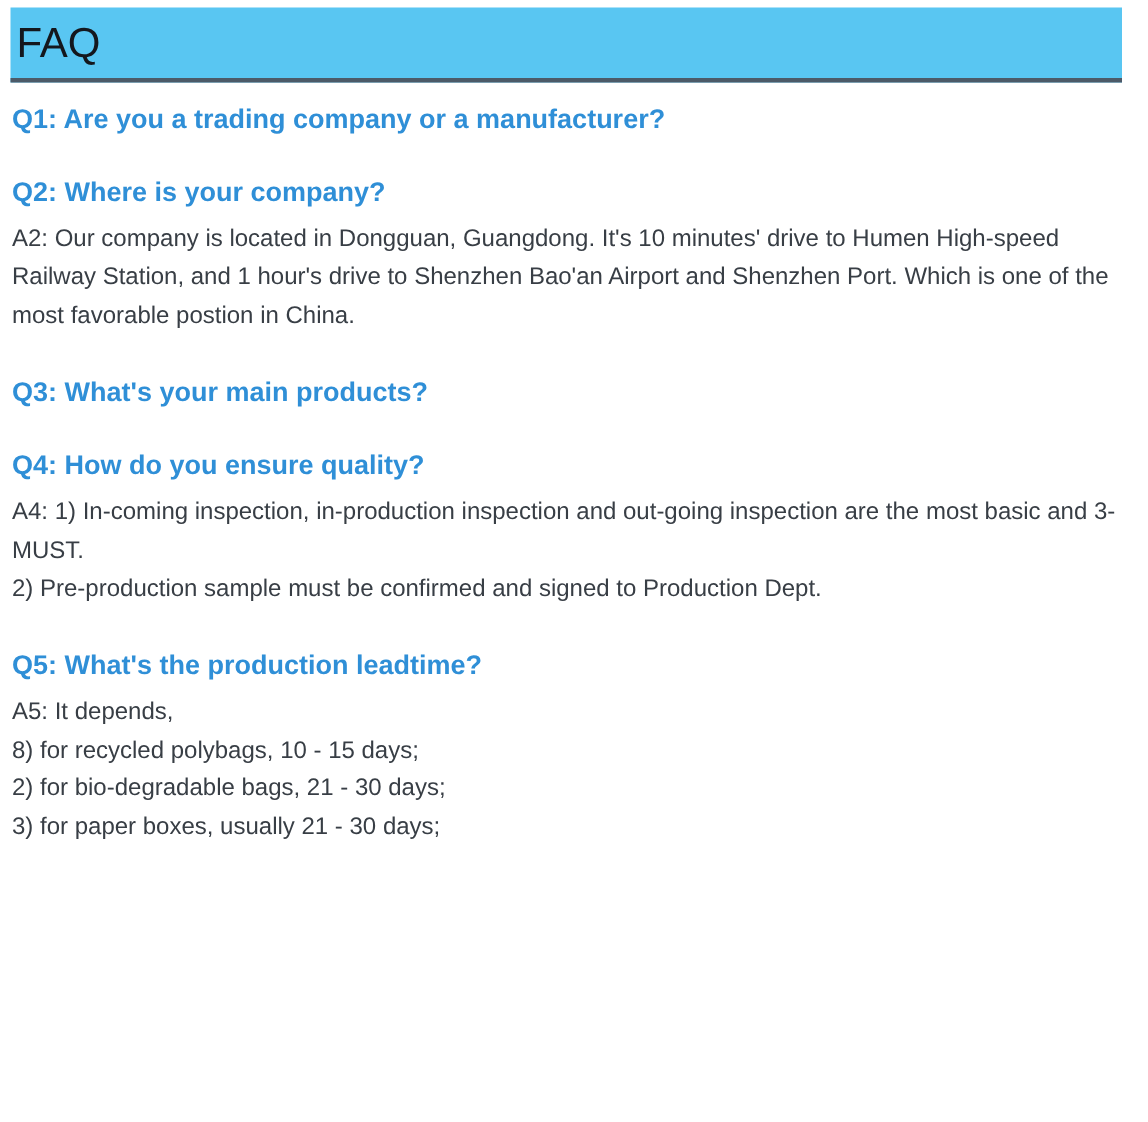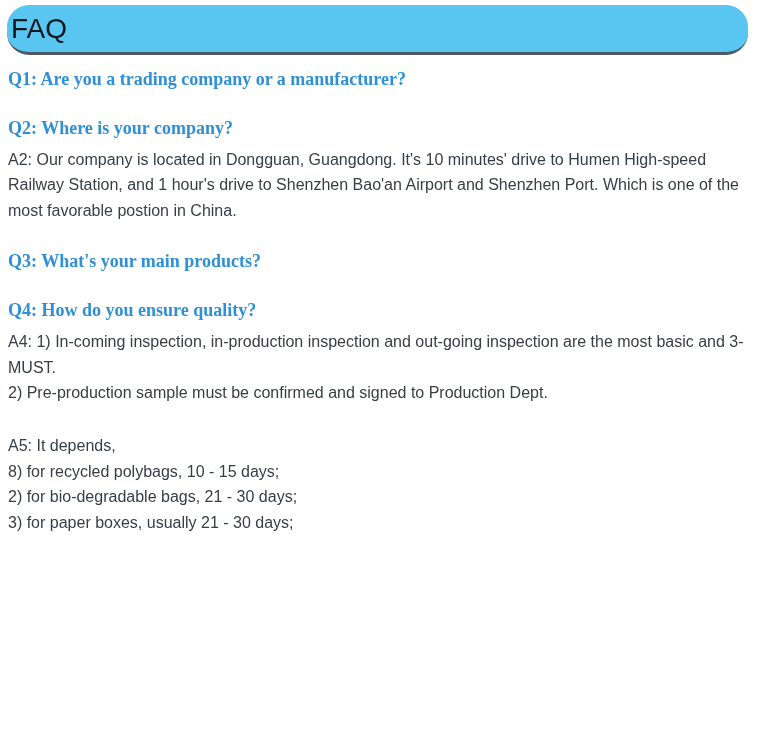--- a/index.html
+++ b/index.html
@@ -1,15 +1,15 @@
 <!DOCTYPE html>
 <html><head>
 <meta charset="utf-8">
 <style>
-  * { margin: 0; padding: 0; box-sizing: border-box; border-radius: 22px; }
+  * { margin: 0; padding: 0; box-sizing: border-box; }
   html, body {
     width: 765px;
     background: #ffffff;
     font-family: "Liberation Sans", sans-serif;
   }
   .page {
     width: 765px;
     height: 748px;
     background: #ffffff;
     overflow: hidden;
@@ -38,21 +38,20 @@
   }
   .faq-item:last-child {
     margin-bottom: 0;
   }
   .question {
     font-size: 18px;
     font-weight: 700;
     color: #2F8FD7;
     line-height: 21px;
     margin-bottom: 8px;
-    font-family: Liberation Serif, serif;
   }
   .answer {
     font-size: 16px;
     font-weight: 400;
     color: #383E45;
     line-height: 25.4px;
   }
 </style>
 </head>
 <body>
@@ -78,20 +77,21 @@
       <h2 class="question">Q3: What's your main products?</h2>
     </section>
 
     <section class="faq-item">
       <h2 class="question">Q4: How do you ensure quality?</h2>
       <p class="answer">A4: 1) In-coming inspection, in-production inspection and out-going inspection are the most basic and 3-MUST.</p>
       <p class="answer">2) Pre-production sample must be confirmed and signed to Production Dept.</p>
     </section>
 
     <section class="faq-item">
+      <h2 class="question">Q5: What's the production leadtime?</h2>
       <p class="answer">A5: It depends,</p>
       <p class="answer">8) for recycled polybags, 10 - 15 days;</p>
       <p class="answer">2) for bio-degradable bags, 21 - 30 days;</p>
       <p class="answer">3) for paper boxes, usually 21 - 30 days;</p>
 
     </section>
 
   </div>
 </div>
 

